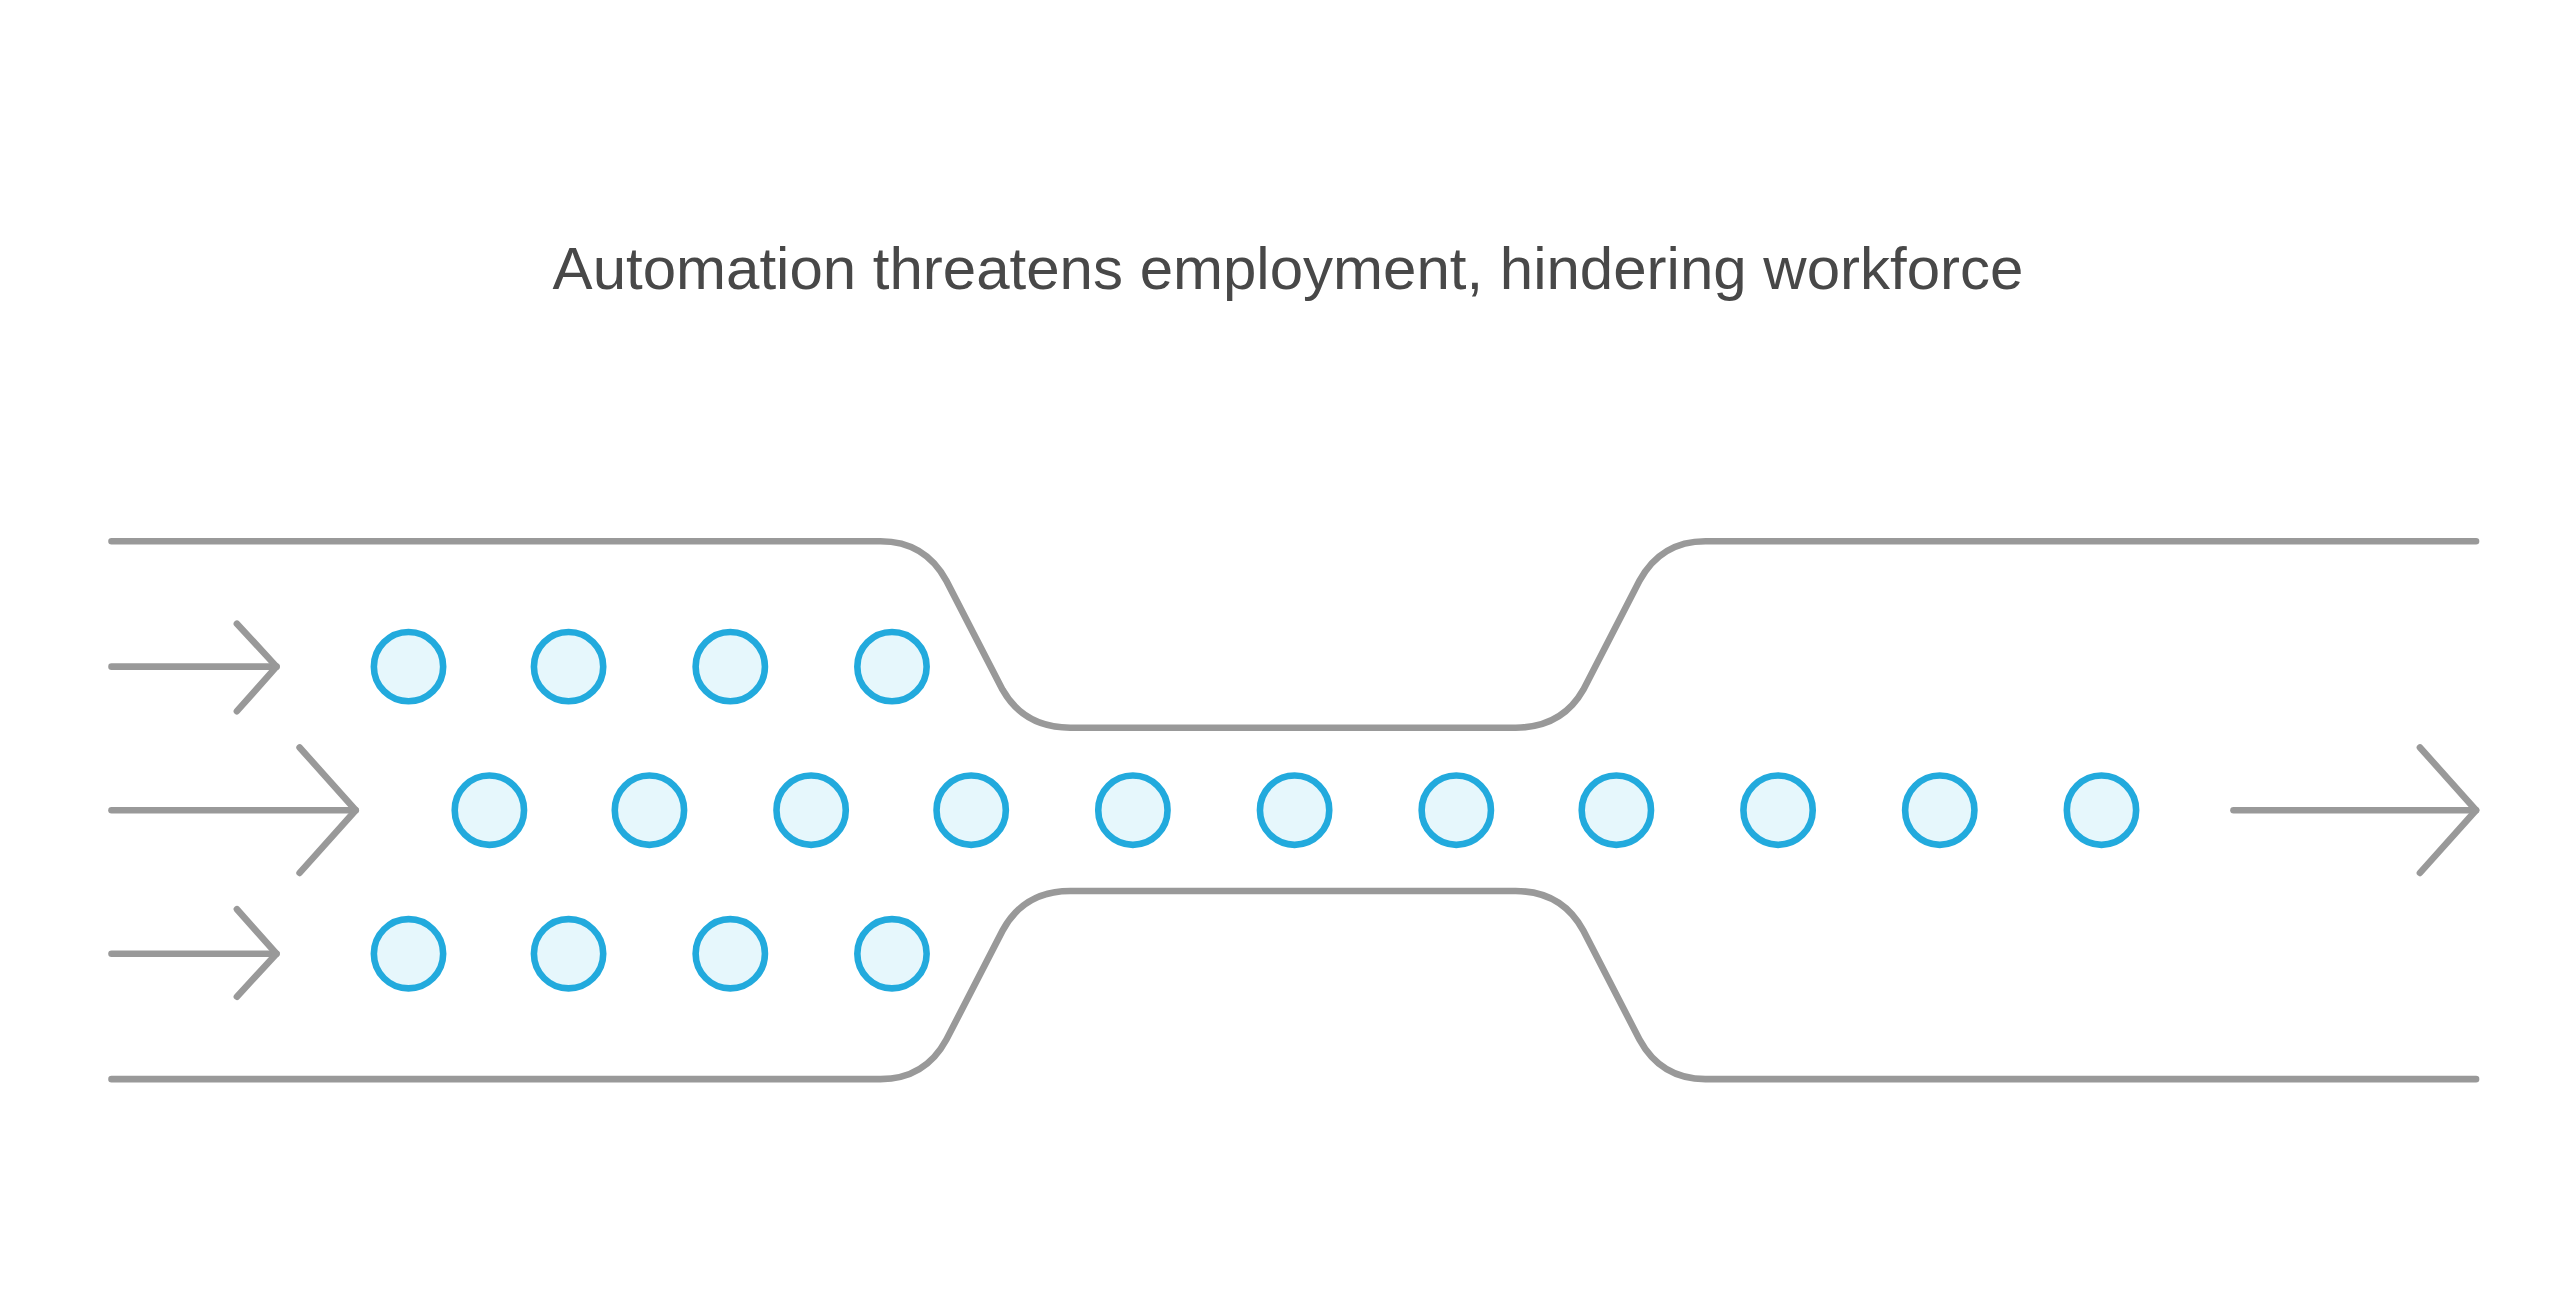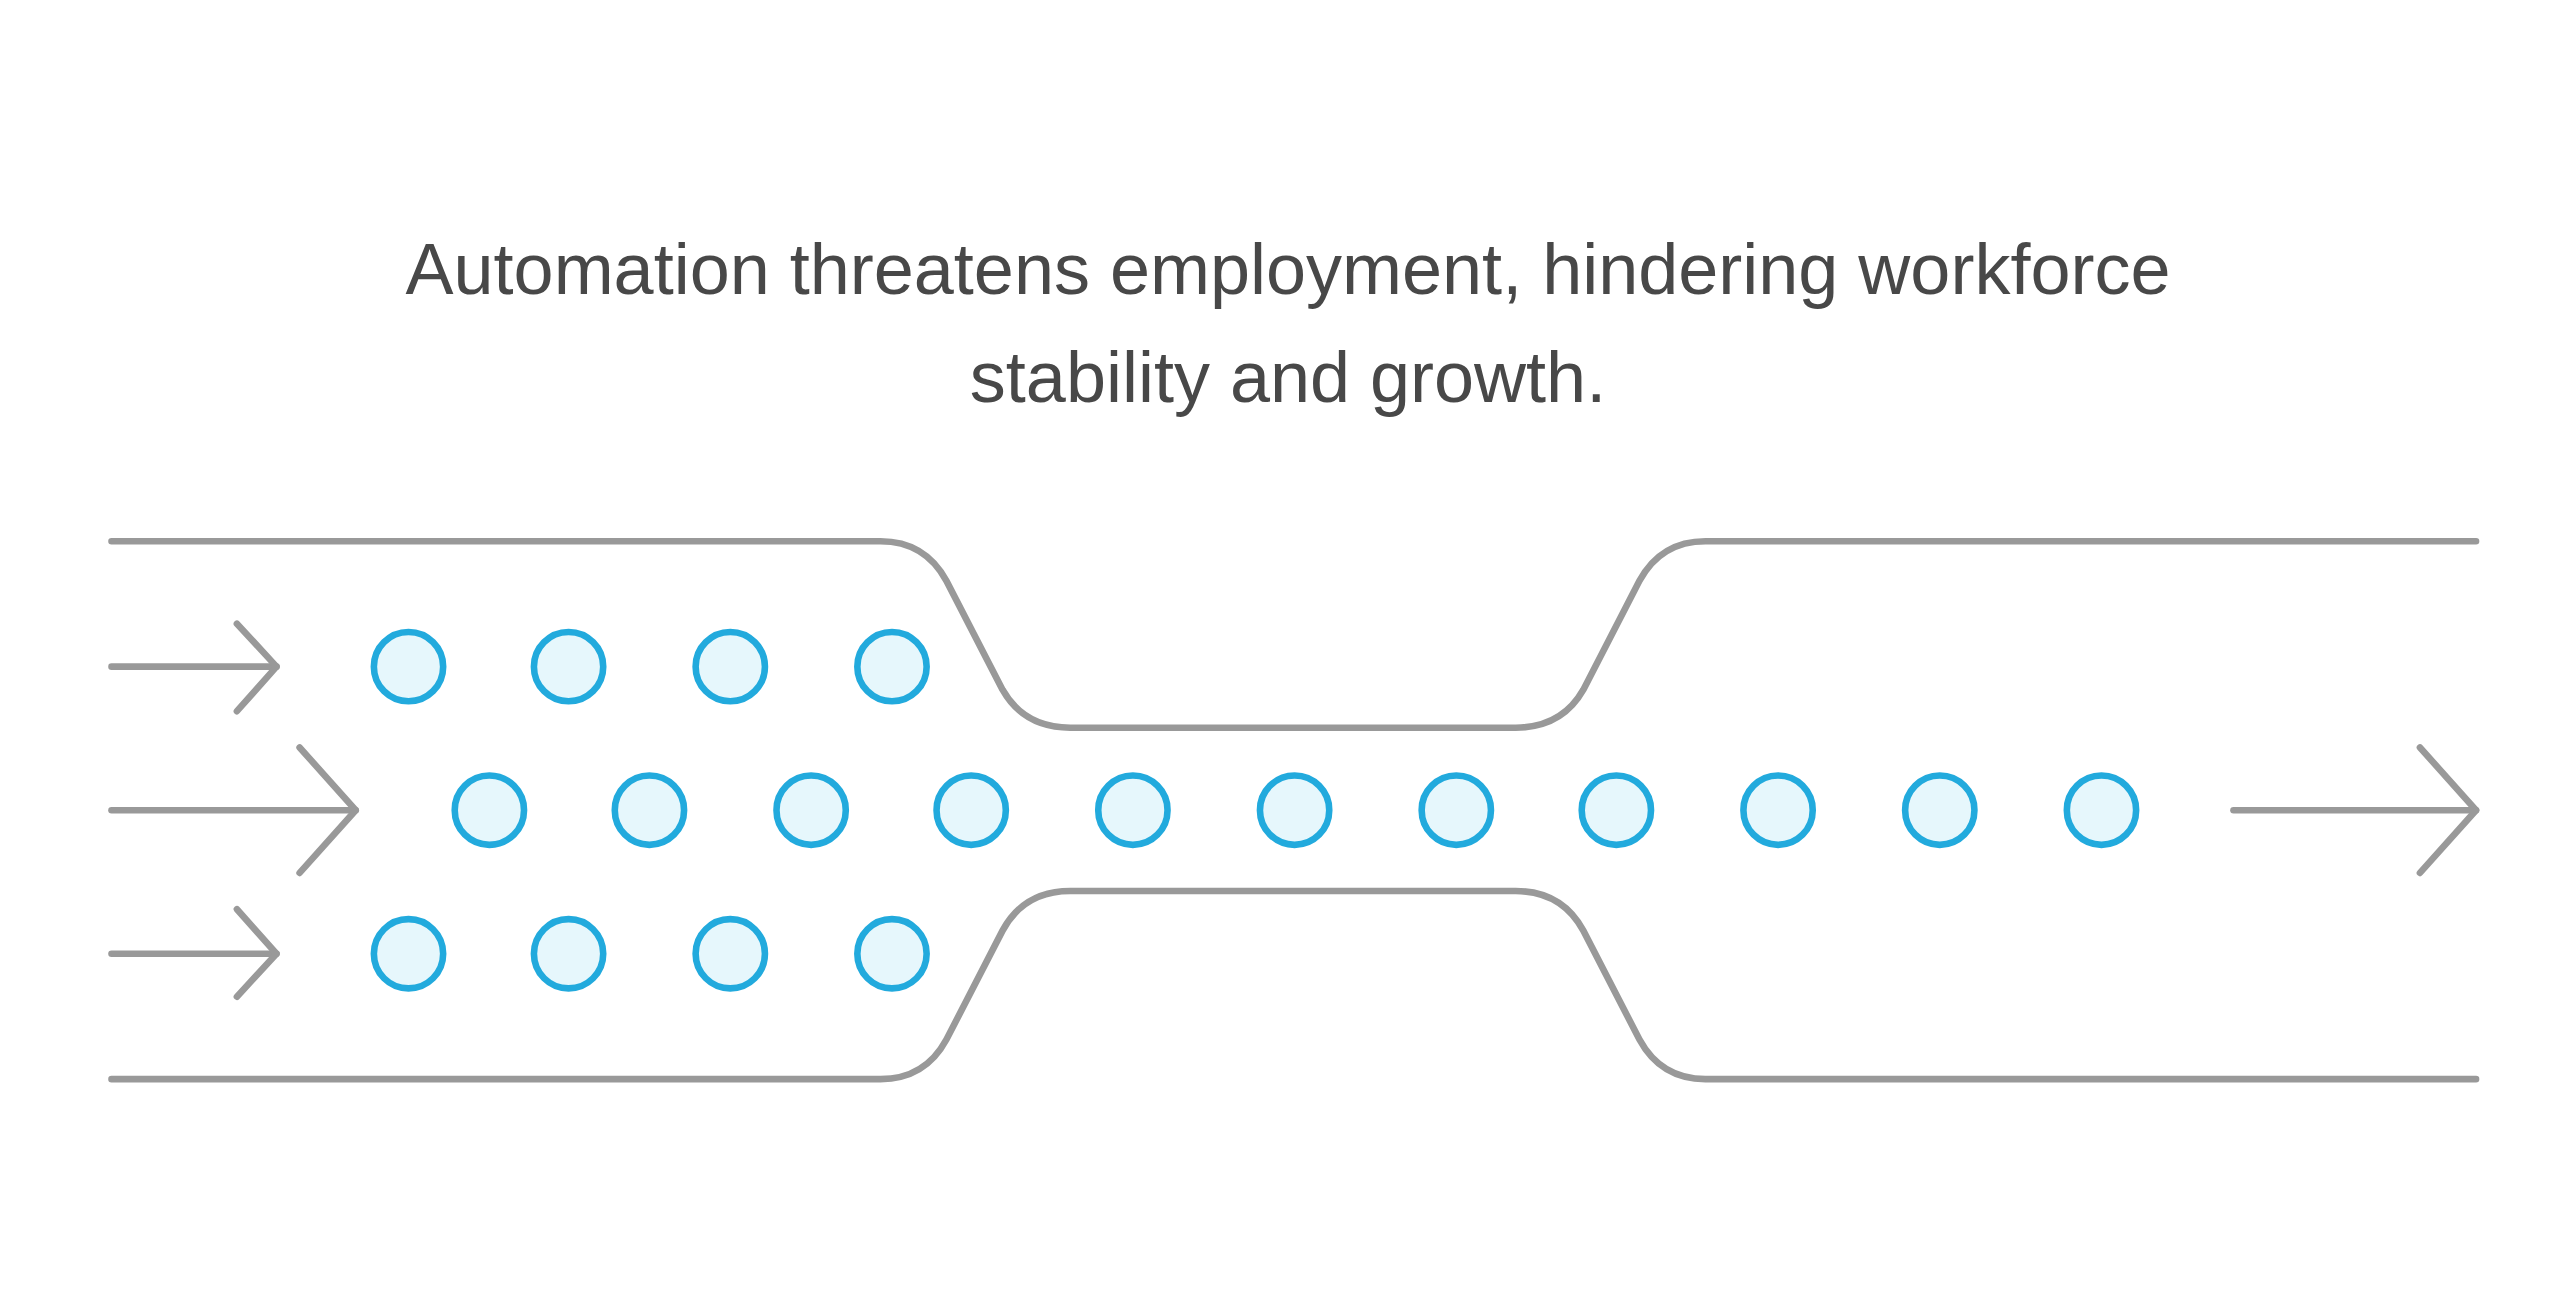--- a/index.html
+++ b/index.html
@@ -1,25 +1,24 @@
 <!DOCTYPE html>
 <html style="font-size:12px"><head>
 <meta charset="utf-8">
 <style>
 html,body{margin:0;padding:0;background:#ffffff;}
 body{width:2576px;height:1292px;position:relative;overflow:hidden;}
-.title{position:absolute;left:0;top:215px;width:2576px;text-align:center;font-family:"Liberation Sans",sans-serif;font-size:72px;line-height:108px;color:#484848;}
+.title{position:absolute;left:0;top:215px;width:2576px;text-align:center;font-family:"Liberation Sans",sans-serif;font-size:60px;line-height:108px;color:#484848;}
 svg{position:absolute;left:0;top:0;}
 </style>
 </head>
 <body>
 
 <div class="title">
   <div>Automation threatens employment, hindering workforce</div>
-  <div>stability and growth.</div>
 </div>
 
 <svg width="2576" height="1292" viewBox="0 0 1560 783">
   <g fill="none" stroke="#999999" stroke-width="4" stroke-linecap="round" stroke-linejoin="round">
     <path d="M67 328 H533 Q560 328 573 352 L607 418 Q620 441 648 441 H918 Q946 441 959 418 L993 352 Q1006 328 1033 328 H1500"></path>
     <path d="M67 654 H533 Q560 654 573 630 L607 564 Q620 540 648 540 H918 Q946 540 959 564 L993 630 Q1006 654 1033 654 H1500"></path>
     <g>
         <path d="M67 404 H167"></path>
         <path d="M143 378 L167 404 L143 431"></path>
       </g>

